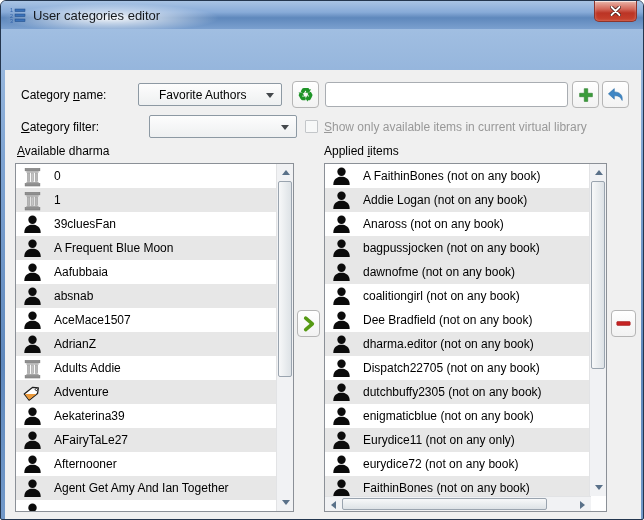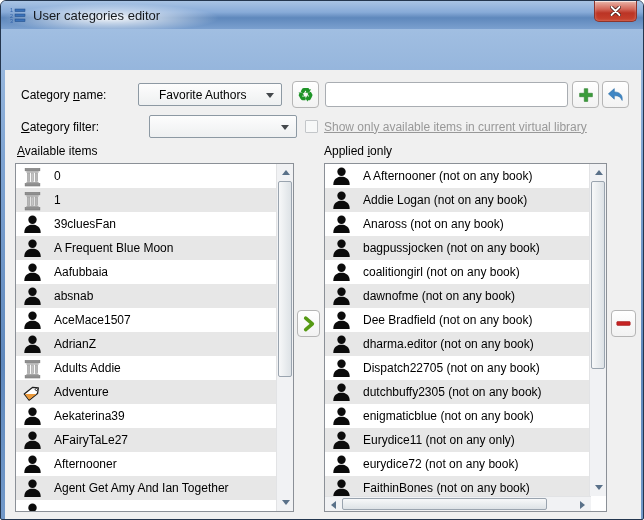--- a/index.html
+++ b/index.html
@@ -99,29 +99,29 @@
       </svg>
     </div>
 
     <div class="lbl" style="left:16px;top:45px;height:23px;">
       <span><span></span><span class="mn">C</span><span>ategory filter:</span></span>
     </div>
     <div class="combo" style="left:144px;top:45px;width:148px;height:23px;">
       <span></span>
     </div>
     <div class="checkbox" style="left:300px;top:50px;"></div>
-    <div class="lbl cb-label" style="left:319px;top:45px;height:23px;text-decoration:underline;">
+    <div class="lbl cb-label" style="left:319px;top:45px;height:23px;">
       <span><span></span><span class="mn">S</span><span>how only available items in current virtual library</span></span>
     </div>
 
     <div class="lbl" style="left:12px;top:72px;height:18px;">
-      <span><span></span><span class="mn">A</span><span>vailable items</span></span>
+      <span><span></span><span class="mn">A</span><span>vailable dharma</span></span>
     </div>
     <div class="lbl" style="left:319px;top:72px;height:18px;">
-      <span><span>Applied </span><span class="mn">i</span><span>only</span></span>
+      <span><span>Applied </span><span class="mn">i</span><span>items</span></span>
     </div>
 
     <div class="list" style="left:10px;top:93px;width:279px;height:349px;">
       <div class="rows" style="width:260px;height:347px;">
           <div class="row">
     <span class="row-icon-host">
               <svg viewBox="0 0 24 24">
     <rect x="3.5" y="2.6" width="17" height="3" fill="#8f8f8f" stroke="#6f6f6f" stroke-width="0.5"></rect>
     <rect x="5" y="6" width="14" height="1.6" fill="#a6a6a6"></rect>
     <rect x="6" y="8" width="3" height="9.8" fill="#b7b7b7" stroke="#8a8a8a" stroke-width="0.4"></rect>
@@ -286,21 +286,21 @@
 
     <div class="list" style="left:319px;top:93px;width:283px;height:349px;">
       <div class="rows" style="width:264px;height:332px;">
           <div class="row">
     <span class="row-icon-host">
               <svg viewBox="0 0 24 24">
                 <circle cx="12" cy="6.6" r="4.8" fill="#0b0b0b"></circle>
                 <path d="M2.6 21.6 C2.6 14.4 7.6 12.4 12 12.4 C16.4 12.4 21.4 14.4 21.4 21.6 Z" fill="#0b0b0b"></path>
               </svg>
             </span>
-    <span class="row-label">A Afternooner (not on any book)</span>
+    <span class="row-label">A FaithinBones (not on any book)</span>
   </div>
           <div class="row alt">
     <span class="row-icon-host">
               <svg viewBox="0 0 24 24">
                 <circle cx="12" cy="6.6" r="4.8" fill="#0b0b0b"></circle>
                 <path d="M2.6 21.6 C2.6 14.4 7.6 12.4 12 12.4 C16.4 12.4 21.4 14.4 21.4 21.6 Z" fill="#0b0b0b"></path>
               </svg>
             </span>
     <span class="row-label">Addie Logan (not on any book)</span>
   </div>
@@ -315,37 +315,37 @@
   </div>
           <div class="row alt">
     <span class="row-icon-host">
               <svg viewBox="0 0 24 24">
                 <circle cx="12" cy="6.6" r="4.8" fill="#0b0b0b"></circle>
                 <path d="M2.6 21.6 C2.6 14.4 7.6 12.4 12 12.4 C16.4 12.4 21.4 14.4 21.4 21.6 Z" fill="#0b0b0b"></path>
               </svg>
             </span>
     <span class="row-label">bagpussjocken (not on any book)</span>
   </div>
+          <div class="row alt">
+    <span class="row-icon-host">
+              <svg viewBox="0 0 24 24">
+                <circle cx="12" cy="6.6" r="4.8" fill="#0b0b0b"></circle>
+                <path d="M2.6 21.6 C2.6 14.4 7.6 12.4 12 12.4 C16.4 12.4 21.4 14.4 21.4 21.6 Z" fill="#0b0b0b"></path>
+              </svg>
+            </span>
+    <span class="row-label">dawnofme (not on any book)</span>
+  </div>
           <div class="row">
     <span class="row-icon-host">
               <svg viewBox="0 0 24 24">
                 <circle cx="12" cy="6.6" r="4.8" fill="#0b0b0b"></circle>
                 <path d="M2.6 21.6 C2.6 14.4 7.6 12.4 12 12.4 C16.4 12.4 21.4 14.4 21.4 21.6 Z" fill="#0b0b0b"></path>
               </svg>
             </span>
     <span class="row-label">coalitiongirl (not on any book)</span>
-  </div>
-          <div class="row alt">
-    <span class="row-icon-host">
-              <svg viewBox="0 0 24 24">
-                <circle cx="12" cy="6.6" r="4.8" fill="#0b0b0b"></circle>
-                <path d="M2.6 21.6 C2.6 14.4 7.6 12.4 12 12.4 C16.4 12.4 21.4 14.4 21.4 21.6 Z" fill="#0b0b0b"></path>
-              </svg>
-            </span>
-    <span class="row-label">dawnofme (not on any book)</span>
   </div>
           <div class="row">
     <span class="row-icon-host">
               <svg viewBox="0 0 24 24">
                 <circle cx="12" cy="6.6" r="4.8" fill="#0b0b0b"></circle>
                 <path d="M2.6 21.6 C2.6 14.4 7.6 12.4 12 12.4 C16.4 12.4 21.4 14.4 21.4 21.6 Z" fill="#0b0b0b"></path>
               </svg>
             </span>
     <span class="row-label">Dee Bradfield (not on any book)</span>
   </div>

